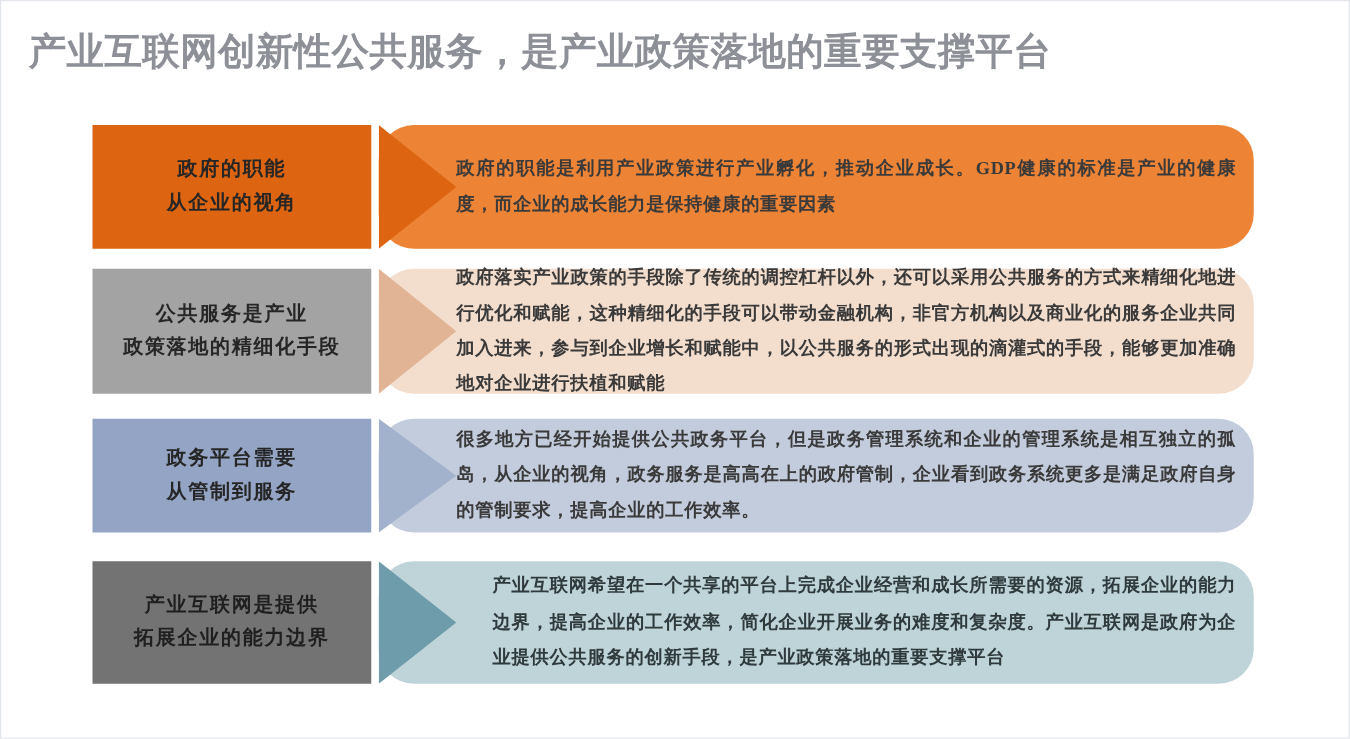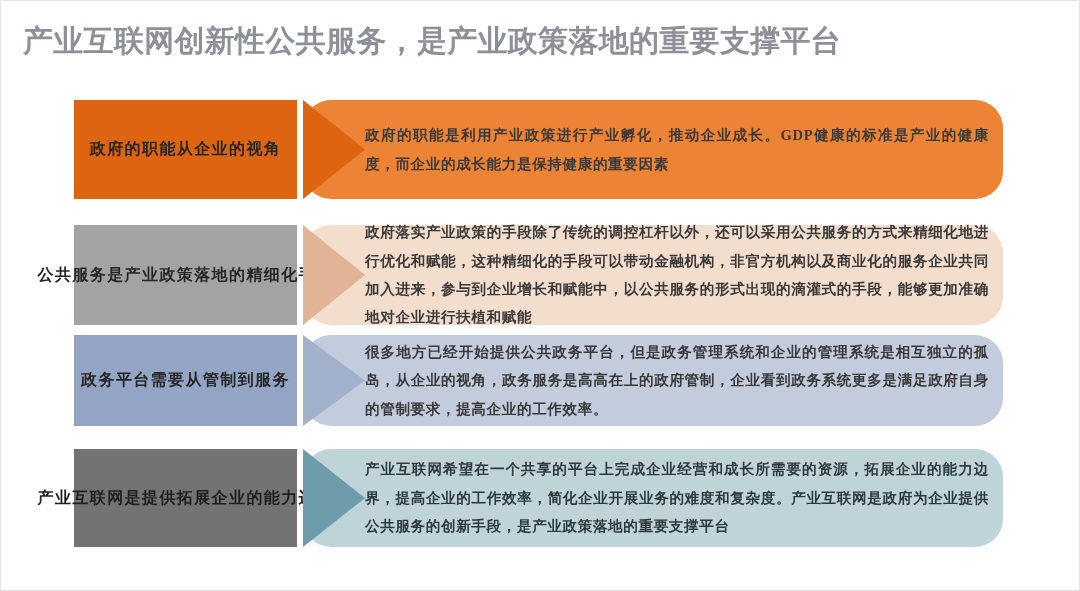--- a/index.html
+++ b/index.html
@@ -43,20 +43,21 @@
     width: 929px;
   }
   .row .label-box {
     position: absolute;
     left: 0;
     top: 0;
     width: 223px;
     height: 100%;
     box-sizing: border-box;
     display: flex;
+    flex-direction: column;
     align-items: center;
     justify-content: center;
     text-align: center;
   }
   .row .label-line {
     font-family: "Liberation Serif", serif;
     font-size: 16px;
     font-weight: bold;
     line-height: 1.65;
     letter-spacing: 1.4px;
@@ -101,21 +102,21 @@
     font-weight: bold;
     line-height: 1.95;
     letter-spacing: 0.6px;
     text-align: justify;
     z-index: 2;
   }
   .row .arrow-wrap { z-index: 3; }
 
   
   #row-1 { top: 99px; height: 99px; }
-  #row-2 { top: 224px; height: 100px; }
+  #row-2 { top: 214px; height: 100px; }
   #row-3 { top: 334px; height: 91px; }
   #row-4 { top: 448px; height: 98px; }
 </style>
 </head>
 <body style="background: rgb(255, 255, 255);">
 
 <div class="slide" style="background: rgb(255, 255, 255);">
 
   <div class="slide-title" style="color: rgb(141, 144, 151);">产业互联网创新性公共服务，是产业政策落地的重要支撑平台</div>
 
@@ -161,21 +162,21 @@
         </svg>
       </div>
       <div class="label-box" style="background: rgb(147, 164, 196); color: rgb(38, 38, 38);">
         <div class="label-line">政务平台需要</div>
         <div class="label-line">从管制到服务</div>
       </div>
     </div>
 
     <div class="row" id="row-4">
       <div class="content-box" style="background: rgb(190, 212, 217);">
-        <div class="content-text" style="color: rgb(47, 58, 61);">产业互联网希望在一个共享的平台上完成企业经营和成长所需要的资源，拓展企业的能力边界，提高企业的工作效率，简化企业开展业务的难度和复杂度。产业互联网是政府为企业提供公共服务的创新手段，是产业政策落地的重要支撑平台</div>
+        <div class="content-text" style="color: rgb(47, 58, 61); margin-left: 29px;">产业互联网希望在一个共享的平台上完成企业经营和成长所需要的资源，拓展企业的能力边界，提高企业的工作效率，简化企业开展业务的难度和复杂度。产业互联网是政府为企业提供公共服务的创新手段，是产业政策落地的重要支撑平台</div>
       </div>
       <div class="arrow-wrap">
         <svg class="arrow-tri" viewBox="0 0 62 100" preserveAspectRatio="none">
           <polygon points="0,0 0,100 62,50" fill="#6e9cab"></polygon>
         </svg>
       </div>
       <div class="label-box" style="background: #737373; color: rgb(31, 31, 31);">
         <div class="label-line">产业互联网是提供</div>
         <div class="label-line">拓展企业的能力边界</div>
       </div>

